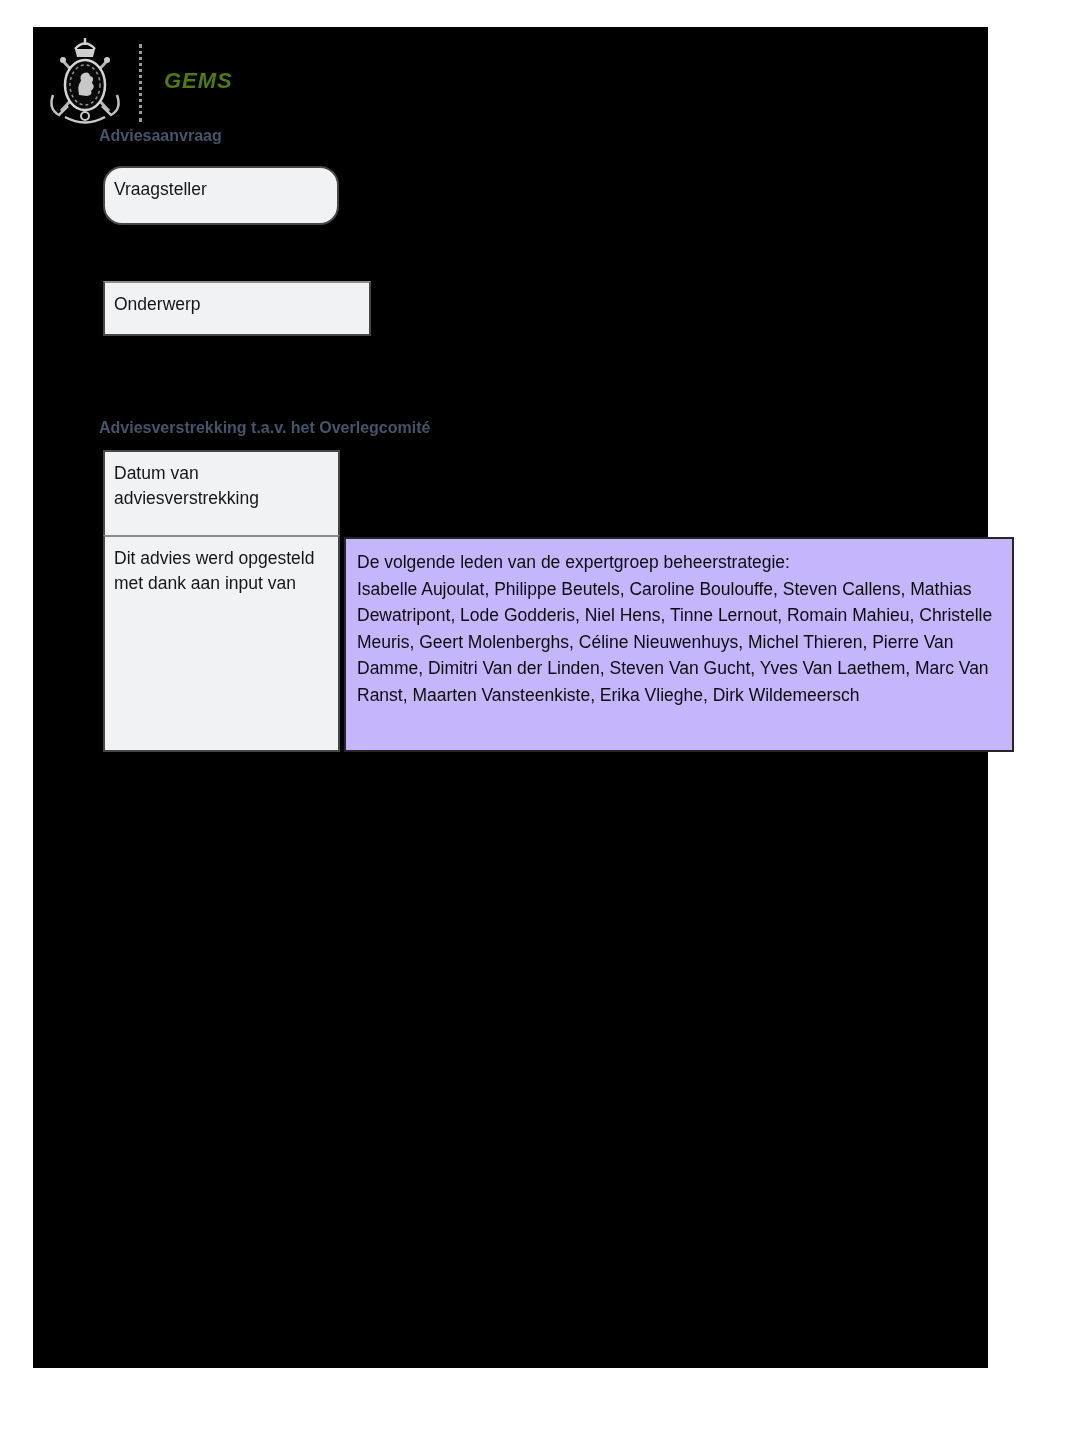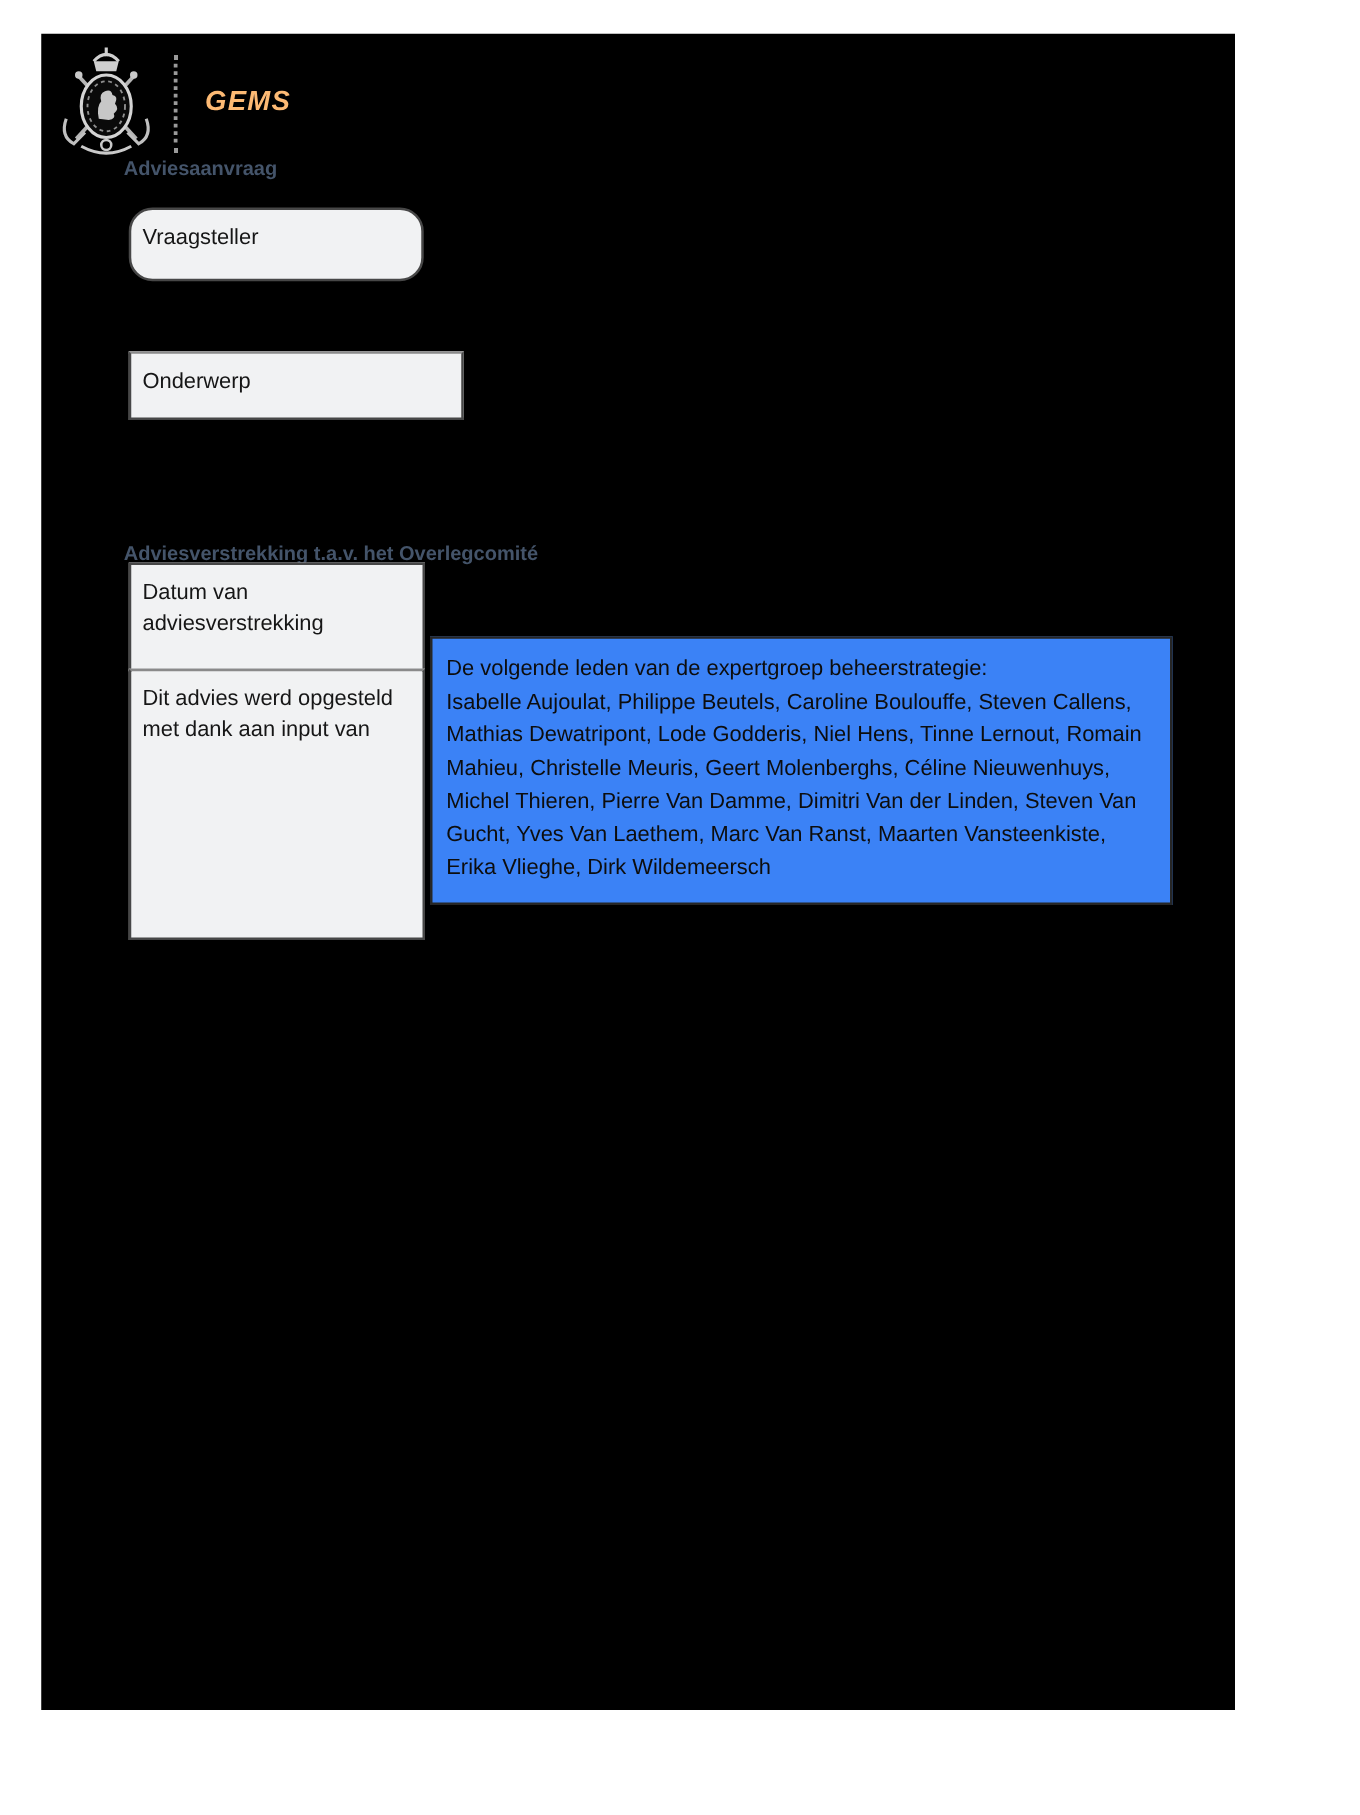--- a/index.html
+++ b/index.html
@@ -20,51 +20,51 @@
   
   .coat { position: absolute; left: 10px; top: 8px; width: 84px; height: 96px; }
   .logo-divider {
     position: absolute; left: 106px; top: 17px;
     height: 78px; width: 0;
     border-left: 3px dotted #9a9a9a;
   }
   .brand {
     position: absolute; left: 131px; top: 41px;
     font-size: 22px; font-style: italic; font-weight: 600;
-    letter-spacing: 1px; color: #fdba74;
+    letter-spacing: 1px; color: #4d7c0f;
   }
   
   .sec-heading {
     position: absolute; left: 66px;
     font-size: 16px; font-weight: 700; color: #44546A; text-align: right;
   }
   .h1 { top: 100px; }
-  .h2 { top: 408px; }
+  .h2 { top: 392px; }
   
   .label-cell {
     position: absolute;
     background: #f1f2f3;
     border: 2px solid #474747;
     box-sizing: border-box;
     color: #161616;
     font-size: 17.5px;
     line-height: 25px;
     padding: 9px 8px 0 9px;
   }
   .sep-top { border-top: 2px solid #8a8a8a; }
   .t1-r1 { left: 70px; top: 139px; width: 236px; height: 59px; border-radius: 19px; }
   .t1-r2 { left: 70px; top: 196px; width: 236px; height: 60px; }
   .t1-r3 { left: 70px; top: 254px; width: 268px; height: 55px; }
   .t2-r1 { left: 70px; top: 423px; width: 237px; height: 87px; }
   .t2-r2-label { left: 70px; top: 508px; width: 237px; height: 217px; }
   .value-cell {
     position: absolute;
-    left: 311px; top: 482px;
-    width: 594px; height: 215px;
-    background: #3b82f6;
+    left: 311px; top: 510px;
+    width: 670px; height: 215px;
+    background: #c4b5fd;
     border: 2px solid #262626;
     box-sizing: border-box;
     color: #0d0d0d;
     font-size: 17.5px;
     line-height: 26.5px;
     padding: 10px 12px 0 11px;
   }
 </style>
 </head>
 <body>

